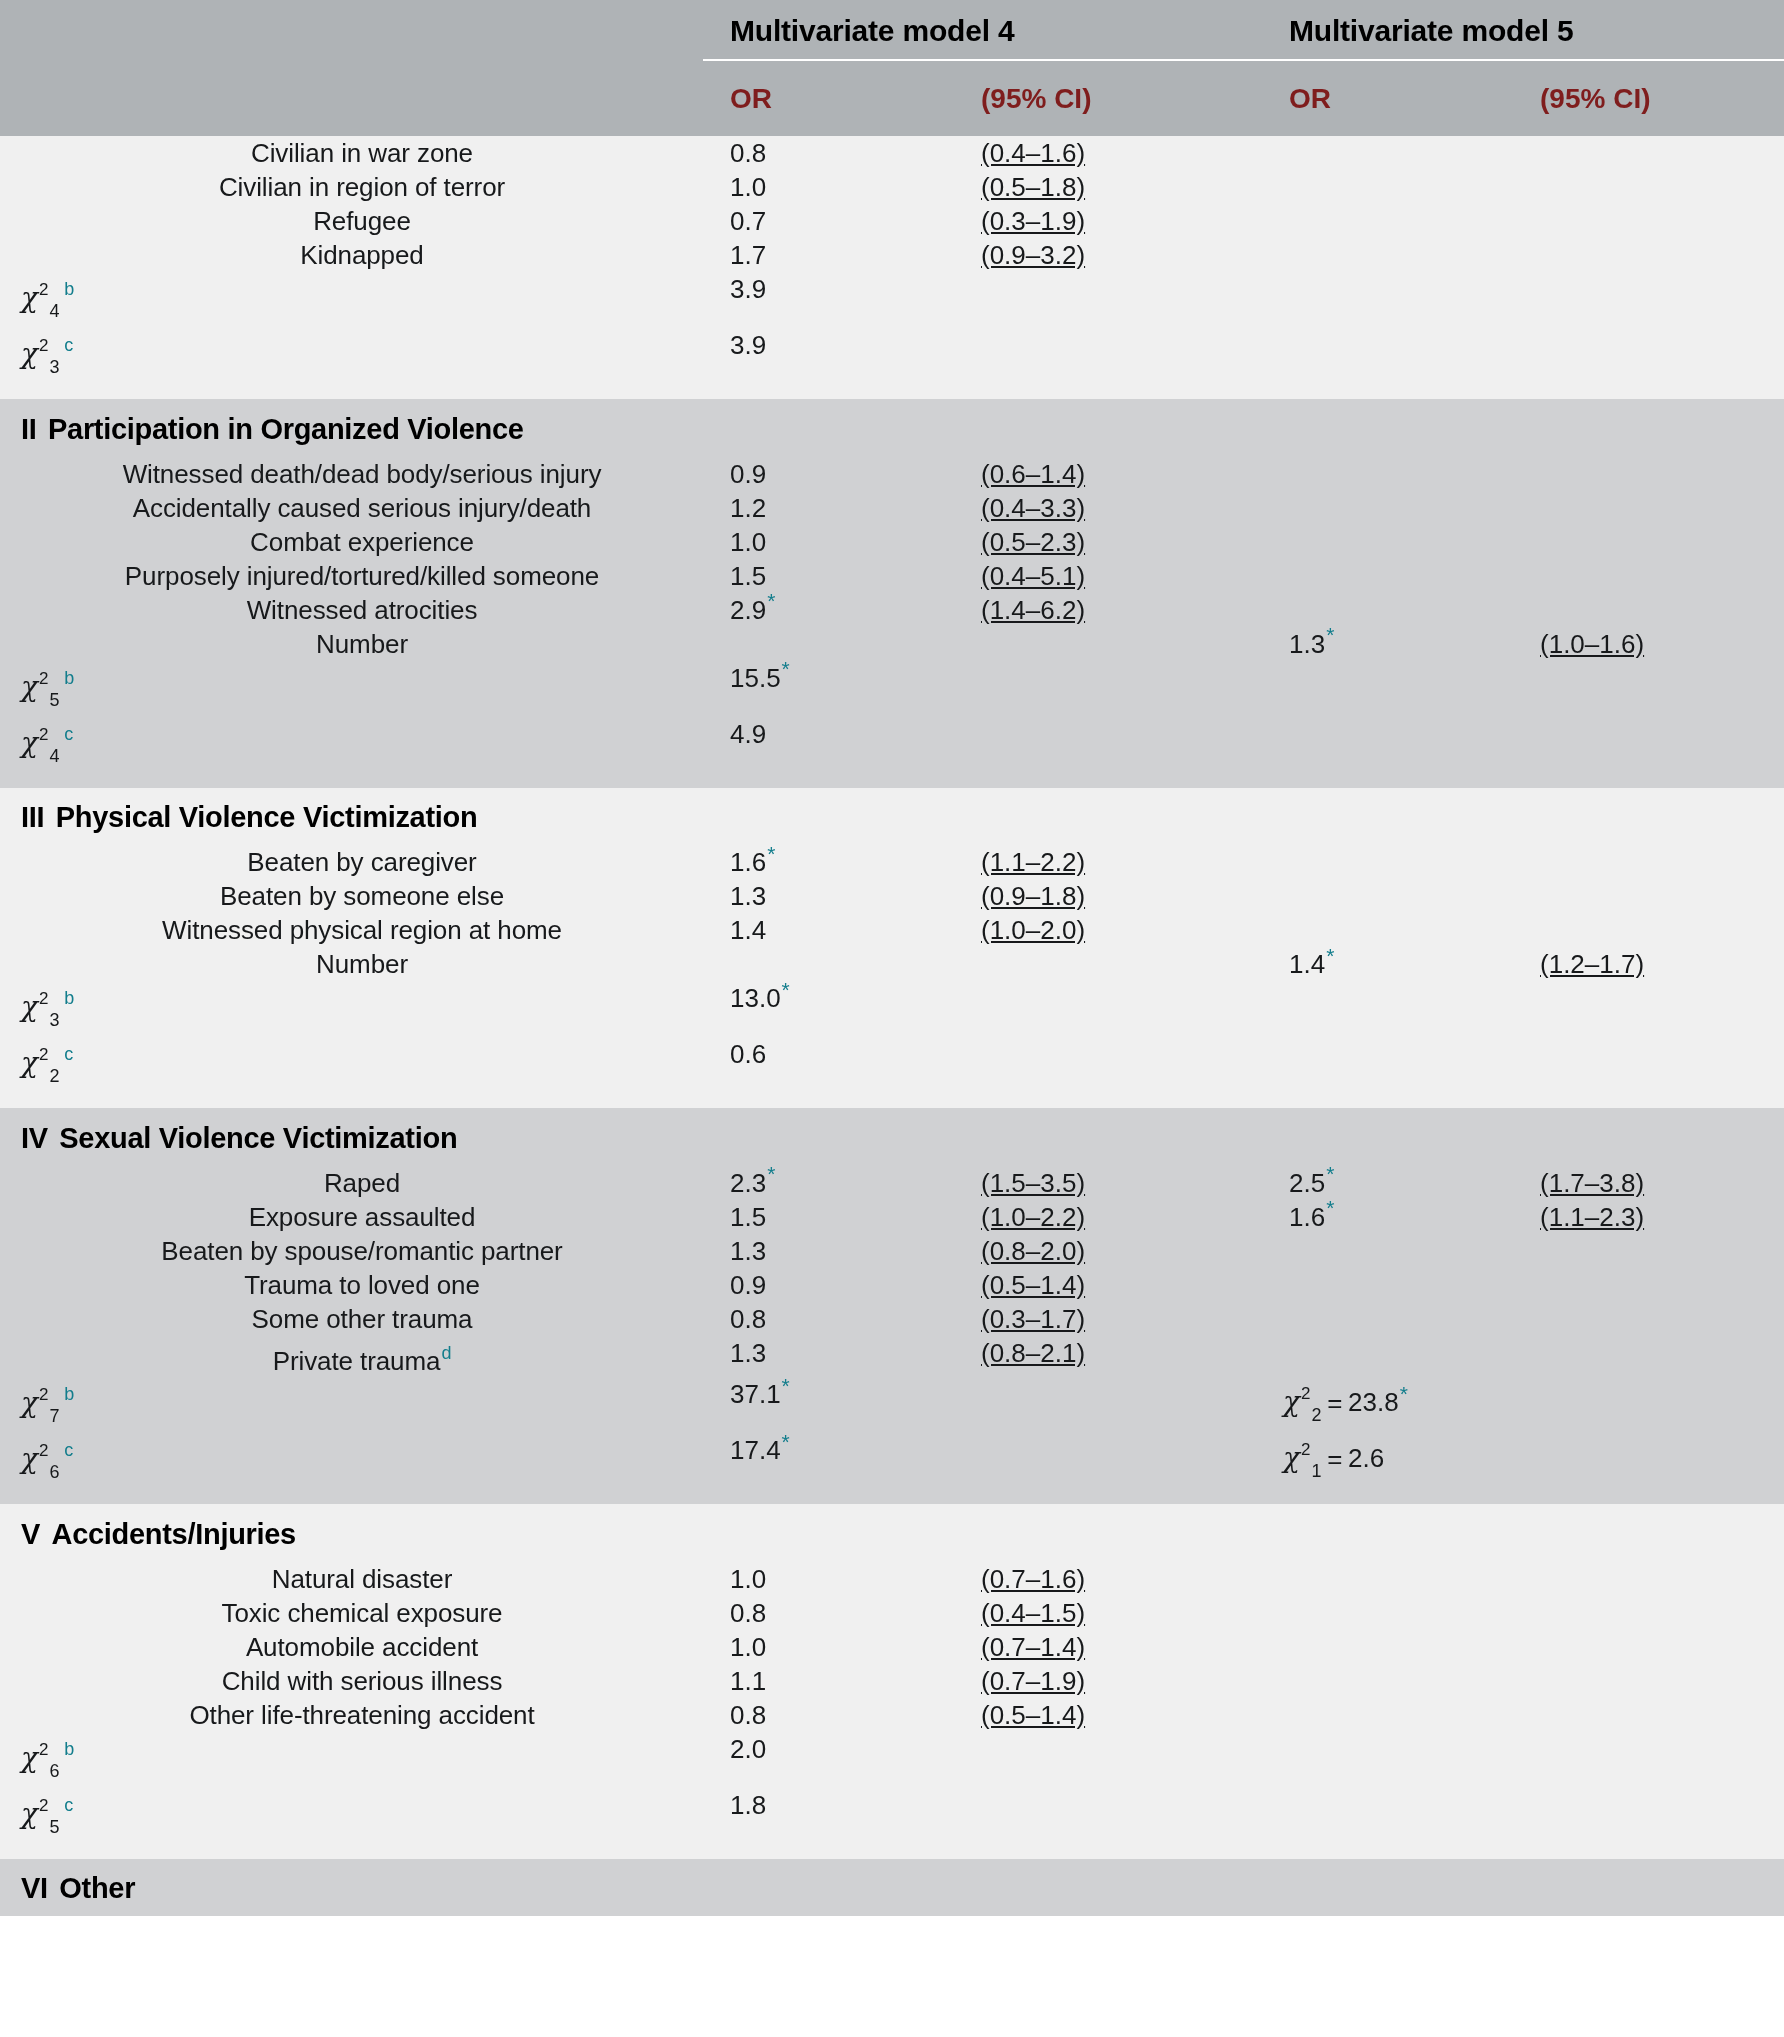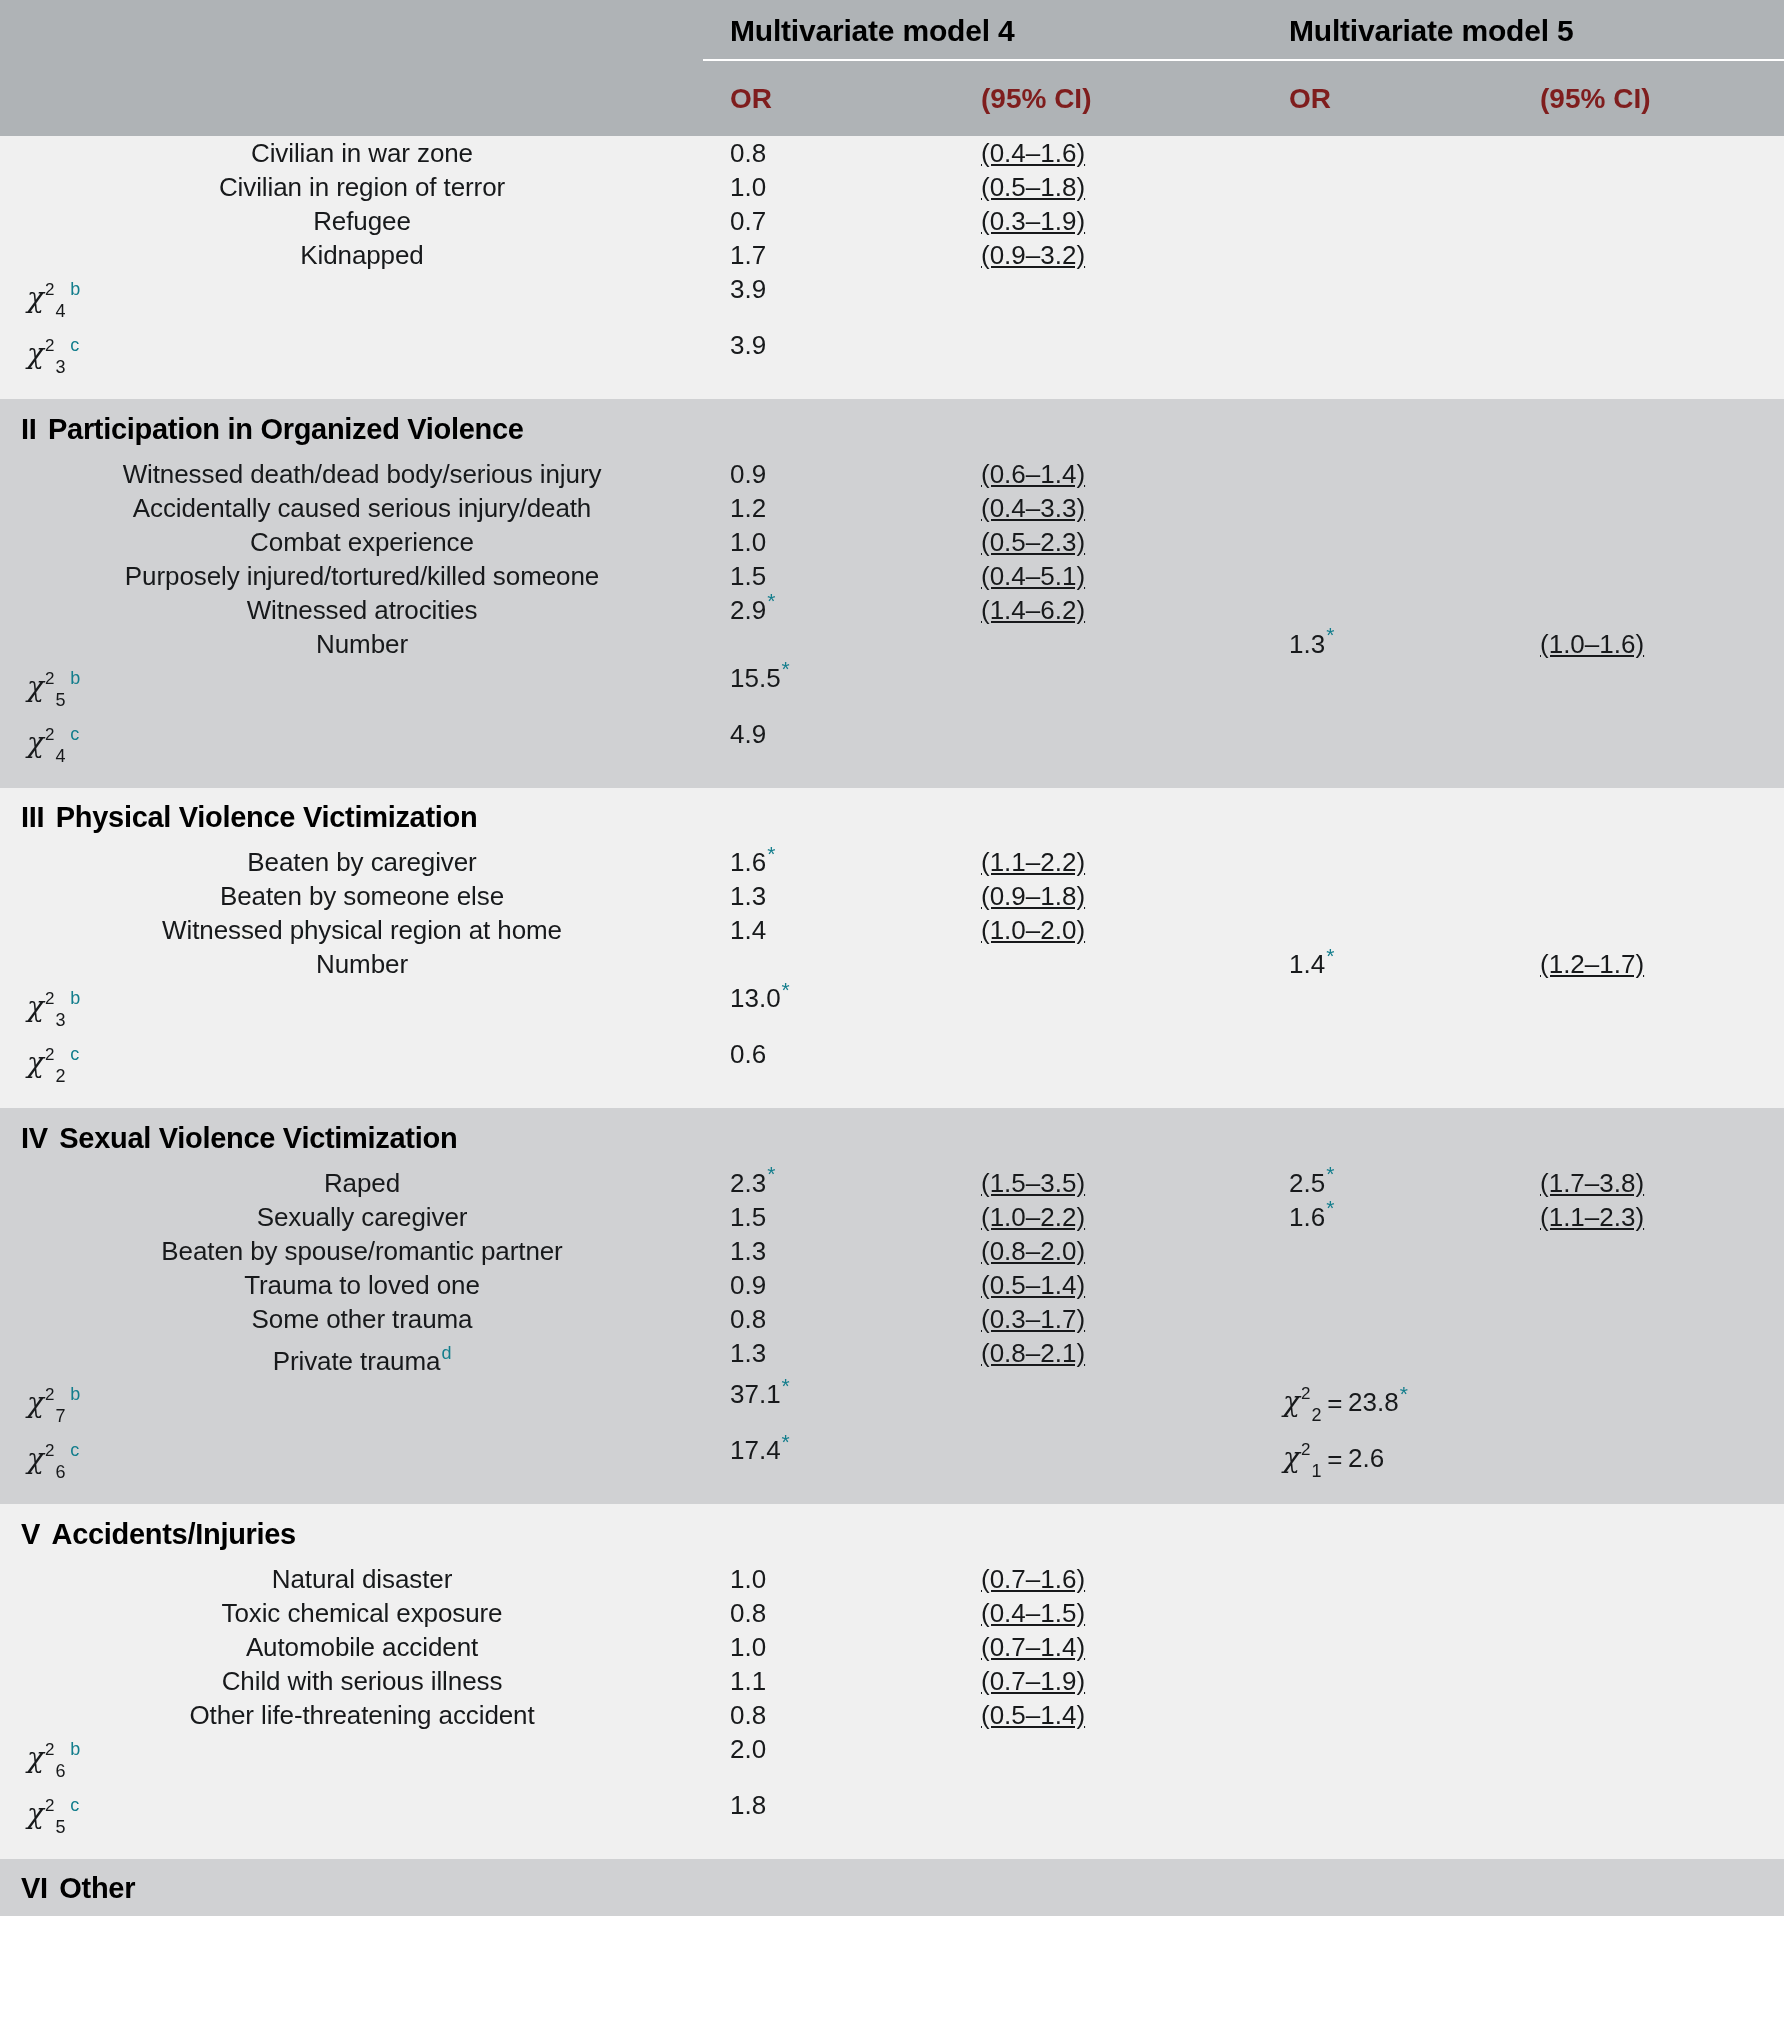--- a/index.html
+++ b/index.html
@@ -125,21 +125,21 @@
     font-family: "Liberation Sans", sans-serif;
   }
   .chi .fn {
     font-size: 18px;
     vertical-align: 12.4px;
     margin-left: 4.8px;
     color: #127d8c;
     font-family: "Liberation Sans", sans-serif;
   }
   tr.chirow td { height: 43px; }
-  .chi-holder { padding-left: 27px; line-height: 43px; }
+  .chi-holder { padding-left: 21px; line-height: 43px; }
 
   
   .chi-eq { padding-left: 21px; line-height: 43px; white-space: nowrap; font-size: 26px; }
   .chi-eq .eqsign { margin: 0 5.7px; }
 
   
   .star {
     color: #127d8c;
     font-size: 21px;
     vertical-align: 10.5px;
@@ -550,21 +550,21 @@
           </td>
           <td class="cell">
             <div class="num or">2.5<span class="star">*</span></div>
           </td>
           <td class="cell">
             <div class="num ci">(1.7–3.8)</div>
           </td>
         </tr>
         <tr class="band-dark datarow">
           <td class="cell">
-            <div class="lbl">Sexually caregiver</div>
+            <div class="lbl">Exposure assaulted</div>
           </td>
           <td class="cell">
             <div class="num or">1.5</div>
           </td>
           <td class="cell">
             <div class="num ci">(1.0–2.2)</div>
           </td>
           <td class="cell">
             <div class="num or">1.6<span class="star">*</span></div>
           </td>

